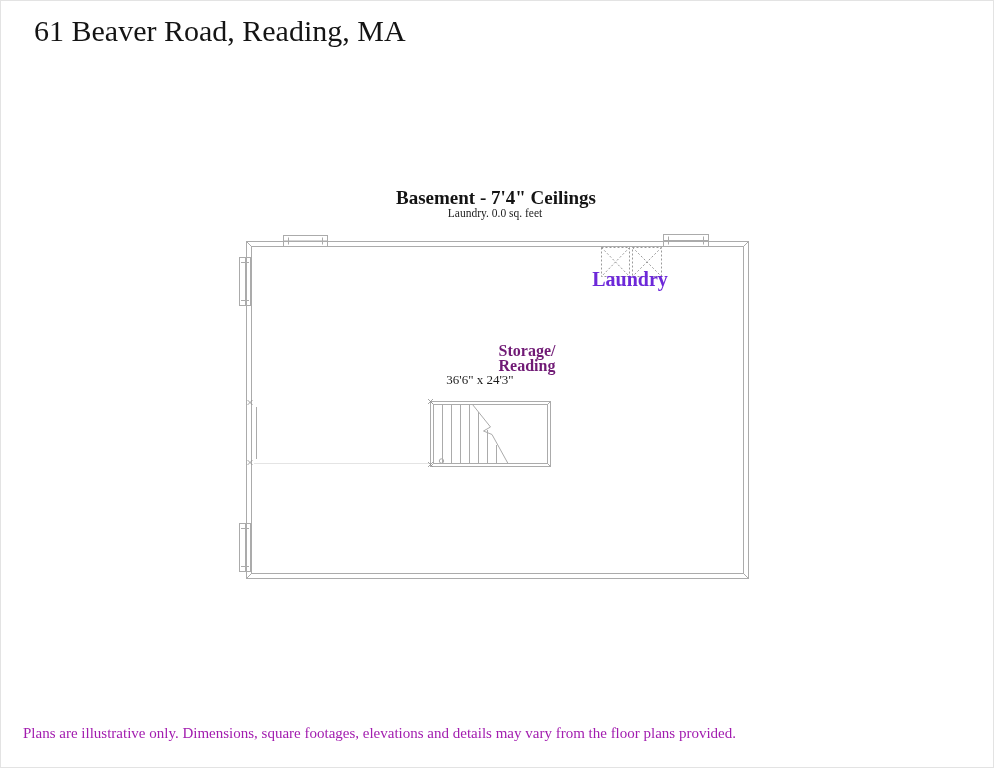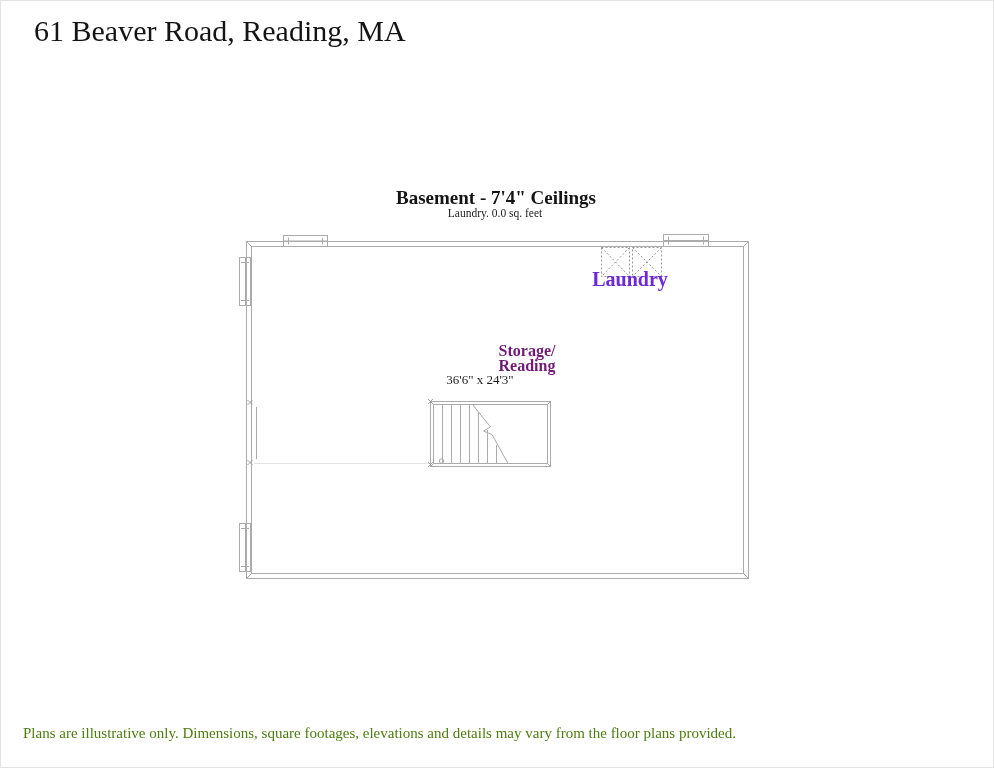--- a/index.html
+++ b/index.html
@@ -26,21 +26,21 @@
   }
   .label-storage {
     position:absolute; left:478px; top:343px; transform:translateX(-50%);
     font-size:16px; font-weight:bold; line-height:14.5px; text-align:center; color:#701a75;margin-left:48px;
   }
   .label-dims {
     position:absolute; left:479px; top:371px; transform:translateX(-50%);
     font-size:13px; white-space:nowrap; color:#1c1c1c;
   }
   .disclaimer {
-    position:absolute; left:22px; top:724px; font-size:15px; color:#4d7c0f; white-space:nowrap;
+    position:absolute; left:22px; top:724px; font-size:15px; color:#a21caf; white-space:nowrap;
   }
   svg.plan-svg { position:absolute; left:0; top:0; }
   .wall   { stroke:#ababab; fill:none; stroke-width:1; }
   .wline  { stroke:#ababab; stroke-width:1; }
   .dash   { stroke:#9a9a9a; fill:none; stroke-width:1; stroke-dasharray:2,2; }
   .faint  { stroke:#e4e4e4; stroke-width:1; }
   .xmark  { stroke:#8f8f8f; stroke-width:0.8; }
 </style>
 </head>
 <body>

